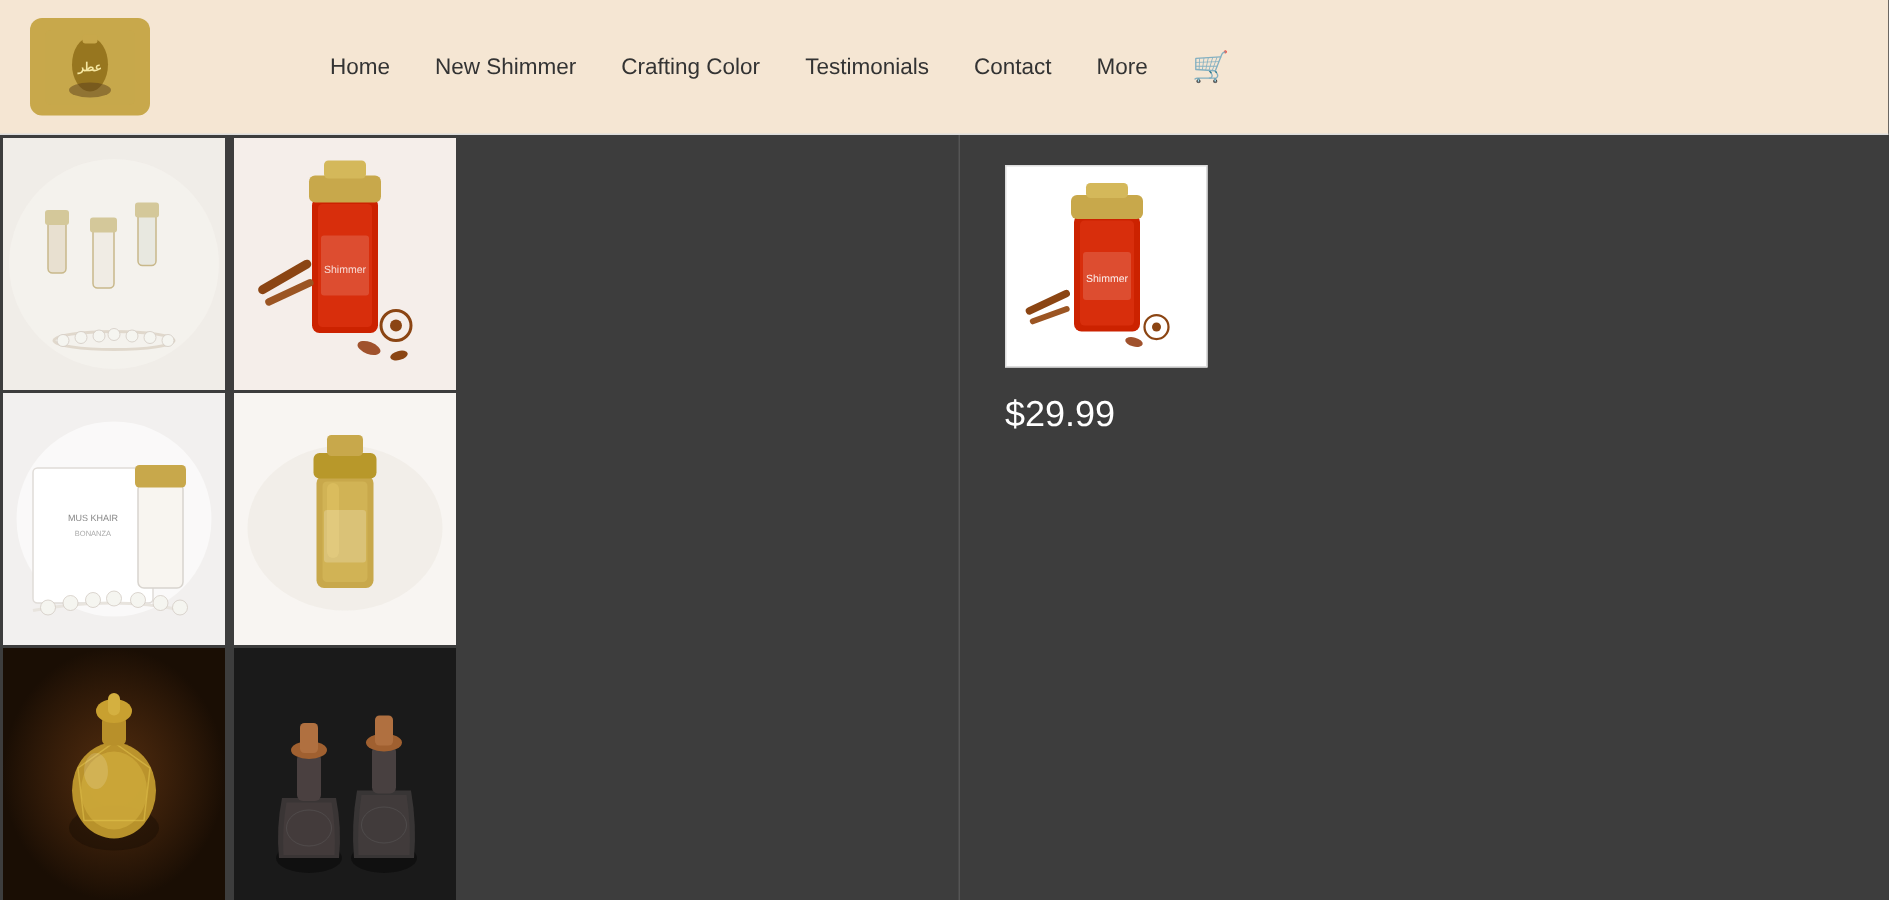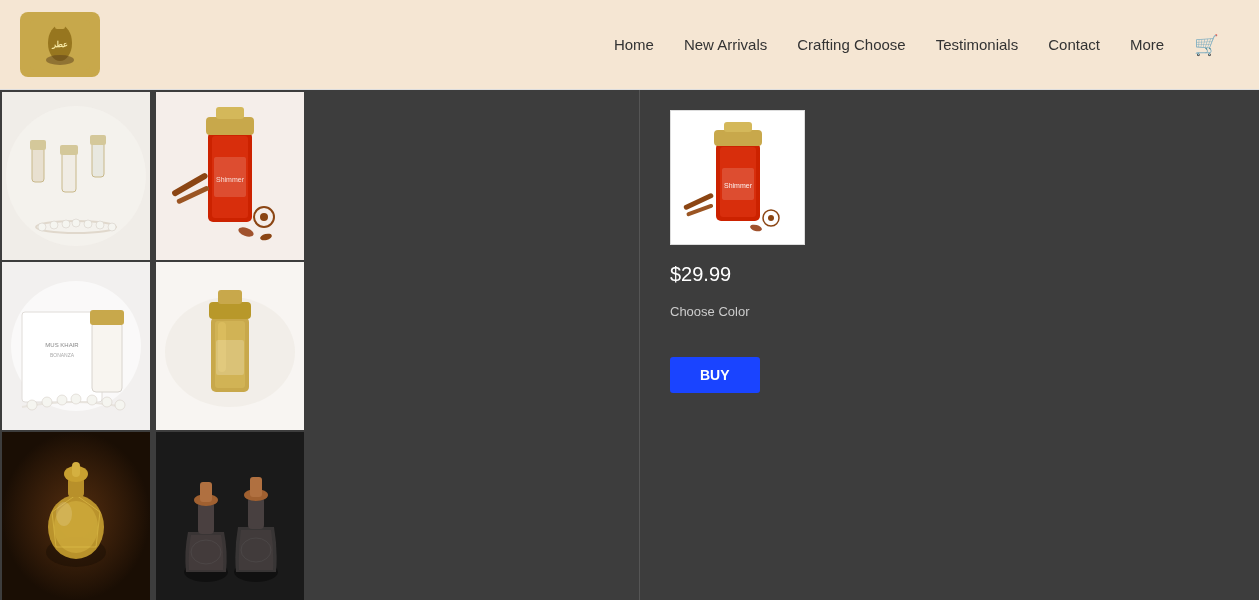--- a/index.html
+++ b/index.html
@@ -27,21 +27,21 @@
       display: flex;
       align-items: center;
       justify-content: center;
       font-size: 28px;
       color: #5a3e1b;
     }
     .nav {
       flex: 1;
       display: flex;
       align-items: center;
-      justify-content: flex-end;
+      justify-content: flex-start;
       gap: 30px;
       padding-right: 20px;
     }
     .nav-item {
       color: #333;
       font-size: 15px;
       cursor: pointer;
       text-decoration: none;
       white-space: nowrap;
     }
@@ -107,21 +107,21 @@
       width: 135px;
       height: 135px;
       background: #fff;
       display: flex;
       align-items: center;
       justify-content: center;
       margin-bottom: 18px;
       border: 1px solid #ddd;
     }
     .price {
-      font-size: 20px;
+      font-size: 24px;
       color: #fff;
       margin-bottom: 18px;
       font-weight: 400;
     }
     .label {
       color: #ccc;
       font-size: 13px;
       margin-bottom: 5px;
     }
     .select-field {
@@ -179,22 +179,22 @@
         <rect x="5" y="5" width="60" height="50" rx="4" fill="#c8a84b" opacity="0.3"></rect>
         <ellipse cx="35" cy="28" rx="12" ry="18" fill="#8B6914" opacity="0.8"></ellipse>
         <rect x="30" y="8" width="10" height="6" rx="2" fill="#c8a84b"></rect>
         <ellipse cx="35" cy="45" rx="14" ry="5" fill="#5a3e1b" opacity="0.5"></ellipse>
         <text x="35" y="32" text-anchor="middle" font-size="8" fill="#f5e6a0" font-weight="bold">عطر</text>
       </svg>
     </div>
   </div>
   <nav class="nav">
     <a class="nav-item">Home</a>
-    <a class="nav-item">New Arrivals</a>
-    <a class="nav-item">Crafting Choose</a>
+    <a class="nav-item">New Shimmer</a>
+    <a class="nav-item">Crafting Color</a>
     <a class="nav-item">Testimonials</a>
     <a class="nav-item">Contact</a>
     <a class="nav-item">More</a>
     <span class="cart-icon">🛒</span>
   </nav>
 </header>
 
 <div class="main">
 
   <div class="thumbnail-grid">
@@ -379,23 +379,21 @@
         <circle cx="93" cy="100" r="8" fill="none" stroke="#8B4513" stroke-width="1.5"></circle>
         <circle cx="93" cy="100" r="3" fill="#8B4513"></circle>
         <ellipse cx="78" cy="110" rx="6" ry="3" fill="#a0522d" transform="rotate(15 78 110)"></ellipse>
       </svg>
     </div>
 
     
     <div class="price">$29.99</div>
 
     
-    <div class="label">Choose Color</div>
 
     
 
     
     <br>
-    <button class="buy-btn">BUY</button>
 
   </div>
 
 </div>
 
 </body></html>

